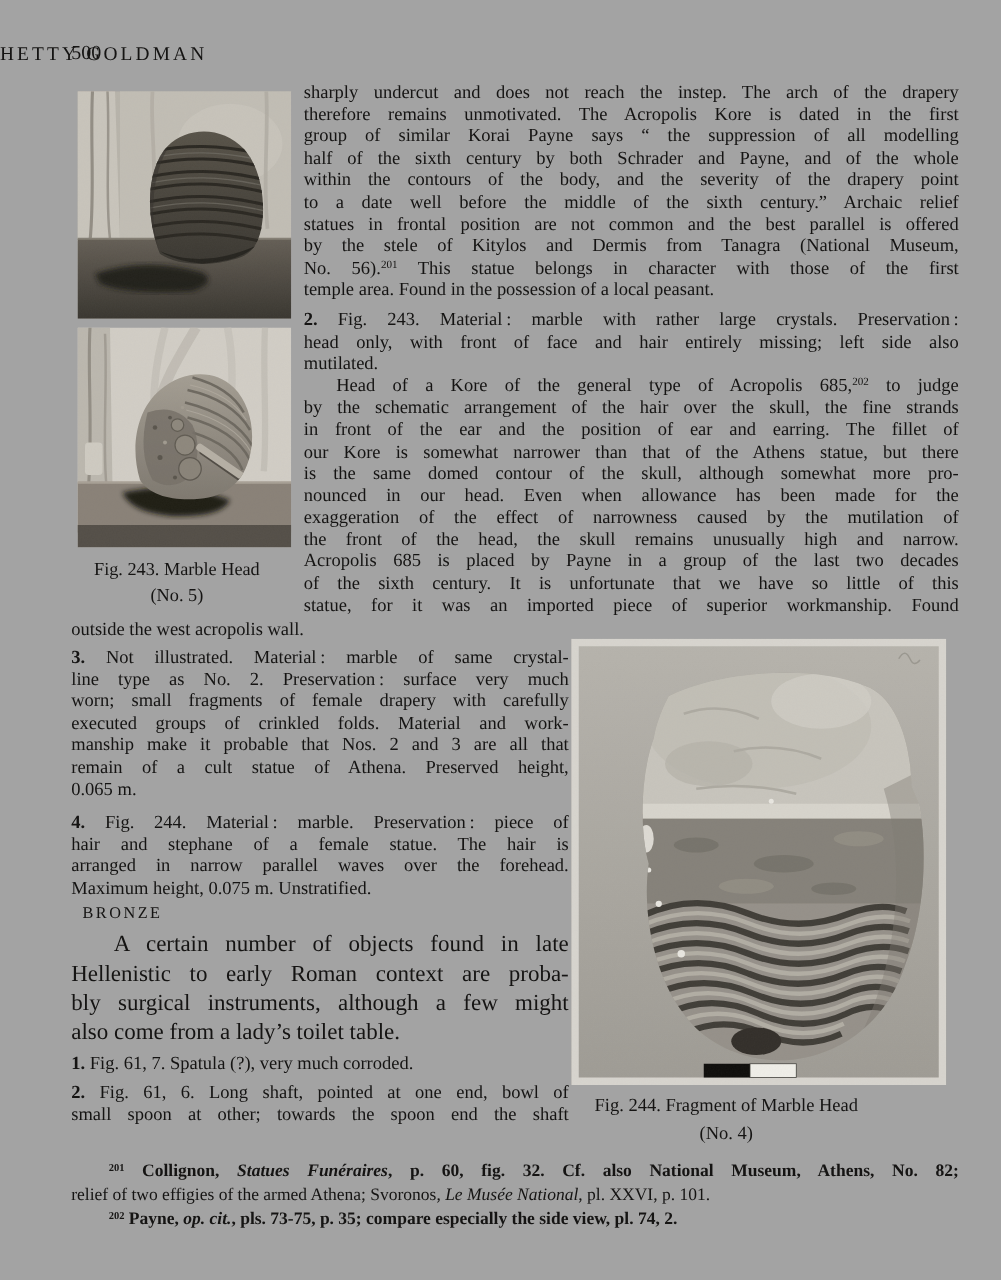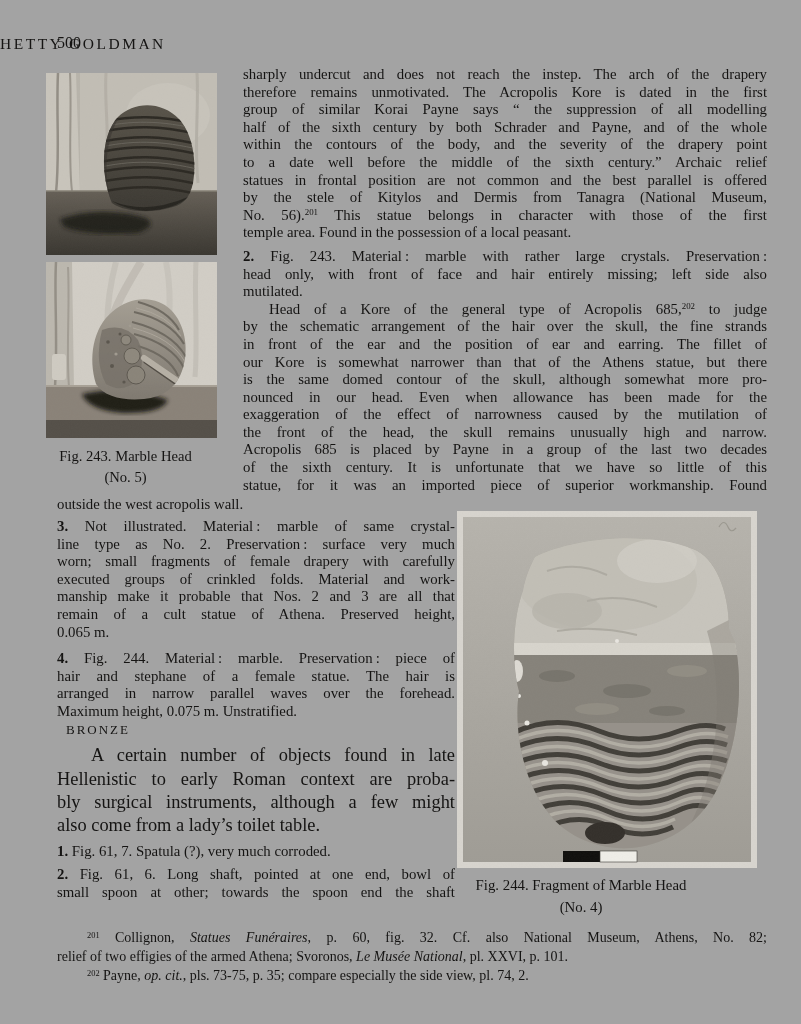--- a/index.html
+++ b/index.html
@@ -20,30 +20,30 @@
   .rcol .mt{margin-top:6px;}
   .contline{position:absolute;left:57px;top:496px;width:710px;font-size:14.8px;line-height:17.6px;}
   .lcol{position:absolute;left:57px;top:518px;width:398px;font-size:14.8px;line-height:17.6px;}
   .lcol .item4{margin-top:9px;}
   .bronze-h{font-size:13px;letter-spacing:2px;margin-left:9px;}
   .intro{font-size:18.4px;line-height:23.4px;margin-top:6px;}
   .intro .jl.ind{text-indent:34px;}
   .bitem1{margin-top:5px;}
   .bitem2{margin-top:6px;}
   
-  .fig243{position:absolute;left:46px;top:73px;width:159px;}
+  .fig243{position:absolute;left:62px;top:73px;width:159px;}
   .fig243 svg{display:block;}
   .fig243 .ph2{margin-top:7px;}
   .fcap{margin-top:8px;text-align:center;font-size:14.6px;line-height:21px;}
   .fig244{position:absolute;left:457px;top:511px;width:248px;}
   .fig244 svg{display:block;}
   .fig244 .fcap{margin-top:7px;font-size:14.8px;line-height:21.5px;}
   
   .footnotes{position:absolute;left:57px;top:928px;width:710px;font-size:14px;line-height:19px;}
-  .footnotes .jl.ind{text-indent:30px;}
+  .footnotes .jl.ind{text-indent:30px;font-weight:bold;}
 </style>
 </head>
 <body>
 
 <div class="page">
 
   <svg width="0" height="0" style="position:absolute" aria-hidden="true">
     <defs>
       <filter id="grain">
           <feTurbulence type="fractalNoise" baseFrequency="0.9" numOctaves="2"></feTurbulence>

